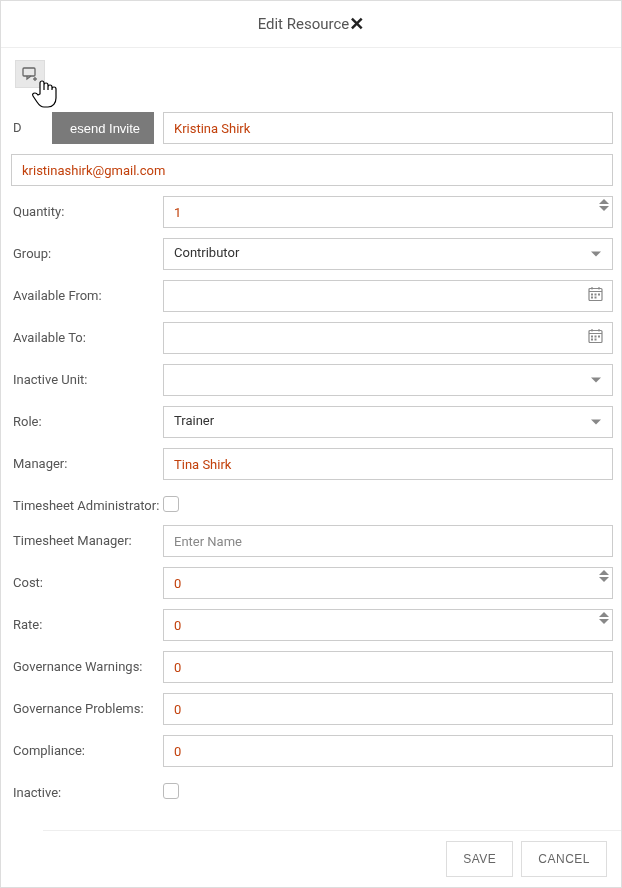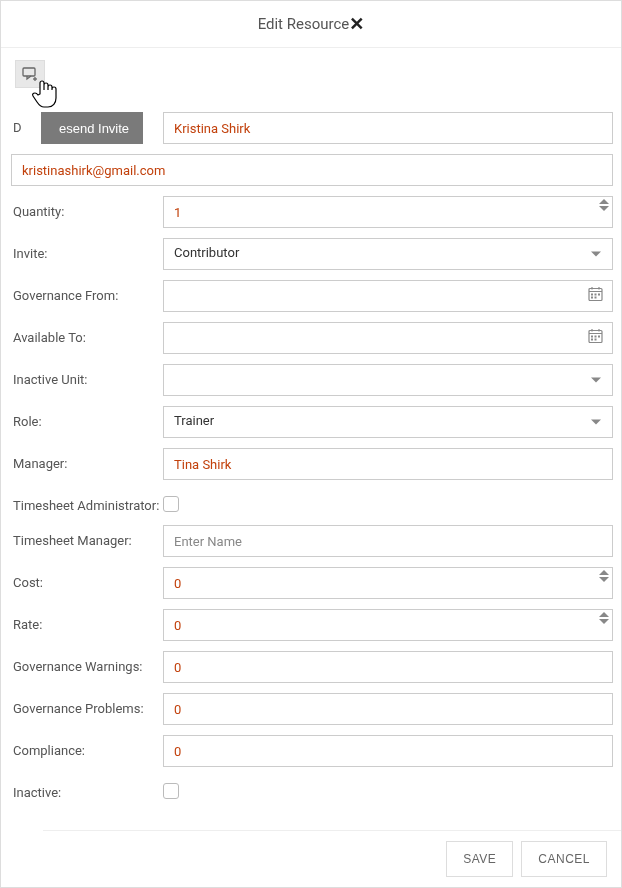--- a/index.html
+++ b/index.html
@@ -219,21 +219,21 @@
       <div class="cursor-hand">
         <svg width="34" height="36" viewBox="0 0 34 36">
           <path d="M11 18 V7 a2 2 0 0 1 4 0 V14 V9 a2 2 0 0 1 4 0 V14 V11 a2 2 0 0 1 4 0 V14 V13 a2 2 0 0 1 4 0 V22 c0 5 -3 9 -8 9 h-4 c-3 0 -5 -2 -7 -5 l-4 -6 c-1 -1.5 0 -3 2 -3 c1 0 2 0.5 3 2 Z" fill="#fff" stroke="#000" stroke-width="1.2"></path>
         </svg>
       </div>
     </div>
 
     <div class="form-row name-row">
       <div class="form-label" style="position:relative;">
         <span>D</span>
-        <button class="resend-btn" style="left:30px;padding-left:18px;">esend Invite</button>
+        <button class="resend-btn" style="left:41px;padding-left:18px;">esend Invite</button>
       </div>
       <div class="form-control-wrap">
         <input class="form-input" value="Kristina Shirk" style="">
       </div>
     </div>
 
     <div class="form-row">
       <div class="form-control-wrap">
         <input class="form-input" value="kristinashirk@gmail.com" style="">
       </div>
@@ -244,29 +244,29 @@
       <div class="form-control-wrap">
         <input class="form-input" value="1" style="">
         <div class="spinner">
           <div class="spinner-up"></div>
             <div class="spinner-down"></div>
         </div>
       </div>
     </div>
 
     <div class="form-row">
-      <div class="form-label">Invite:</div>
+      <div class="form-label">Group:</div>
       <div class="form-control-wrap">
         <div class="form-select">Contributor</div>
         <div class="select-caret"></div>
       </div>
     </div>
 
     <div class="form-row">
-      <div class="form-label">Governance From:</div>
+      <div class="form-label">Available From:</div>
       <div class="form-control-wrap">
         <input class="form-input" value="" style="">
         <span class="calendar-icon">
           <svg width="15" height="15" viewBox="0 0 15 15">
               <rect x="1" y="2" width="13" height="12" rx="1" fill="none" stroke="#888" stroke-width="1.2"></rect>
               <line x1="1" y1="5" x2="14" y2="5" stroke="#888" stroke-width="1.2"></line>
               <line x1="4" y1="0.5" x2="4" y2="3" stroke="#888" stroke-width="1.2"></line>
               <line x1="11" y1="0.5" x2="11" y2="3" stroke="#888" stroke-width="1.2"></line>
               <rect x="3" y="7" width="2" height="2" fill="#888"></rect>
               <rect x="6.5" y="7" width="2" height="2" fill="#888"></rect>

